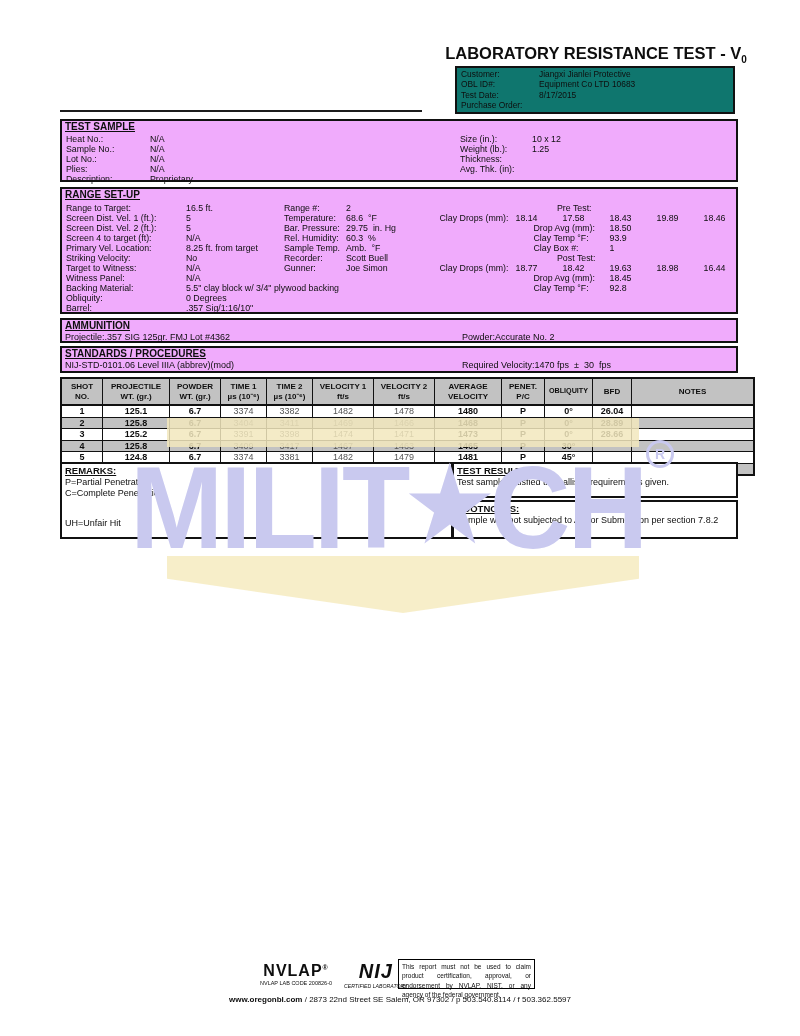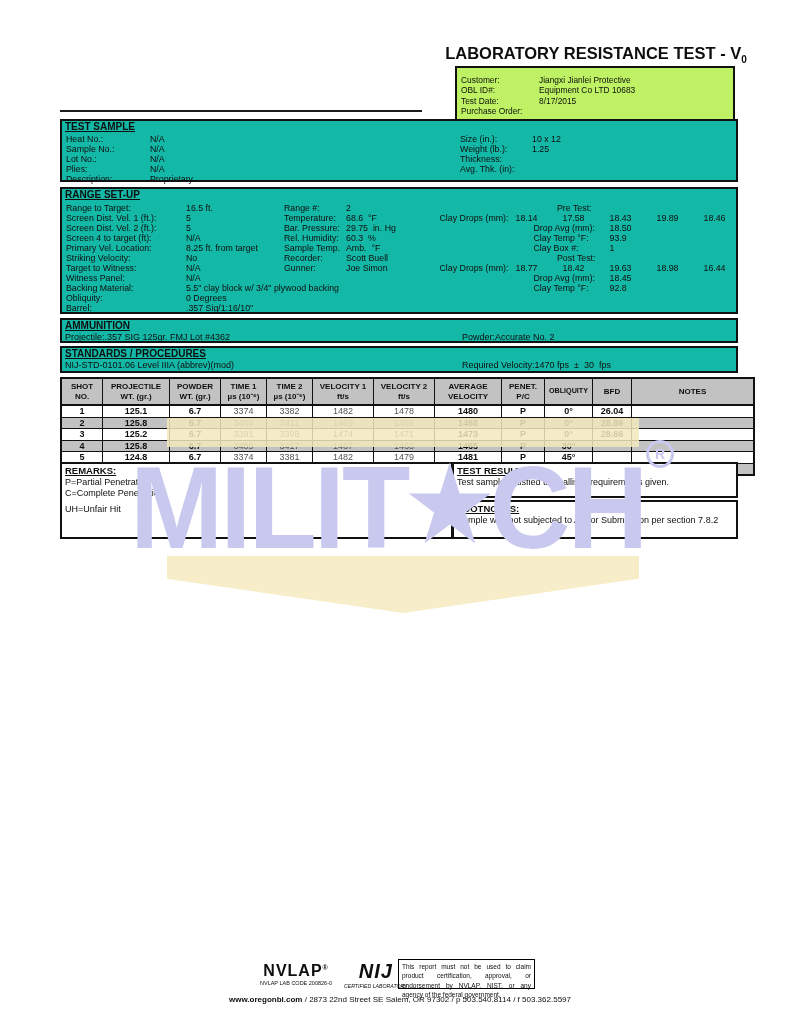--- a/index.html
+++ b/index.html
@@ -8,26 +8,26 @@
 
   
   .logo-area{position:absolute;left:60px;top:26px;width:362px;}
   .logo-svg{display:block;}
   .logo-subtitle{position:absolute;left:2px;top:70px;font-size:12.5px;font-weight:bold;letter-spacing:.8px;white-space:nowrap;}
   .logo-rule{position:absolute;left:60px;top:110px;width:362px;height:2px;background:#1c1c1c;}
 
   .doc-title{position:absolute;left:430px;top:44px;width:332px;text-align:center;font-size:16.5px;font-weight:bold;white-space:nowrap;}
   .doc-title sub{font-size:10px;}
 
-  .customer-box{position:absolute;left:455px;top:66px;width:268px;height:42px;background:#bef264;border:2px solid #111;padding:7px 4px;}
+  .customer-box{position:absolute;left:455px;top:66px;width:268px;height:42px;background:#0f766e;border:2px solid #111;padding:1px 4px;}
   .customer-box .kv-row{line-height:10.3px;font-size:8.4px;}
   .customer-box{--lw:78px;}
 
   
-  .gbox{position:absolute;background:#14b8a6;border:2px solid #111;box-sizing:border-box;}
+  .gbox{position:absolute;background:#f0abfc;border:2px solid #111;box-sizing:border-box;}
   .section-title{font-weight:bold;text-decoration:underline;font-size:10px;line-height:12px;padding-left:3px;white-space:nowrap;}
   .kv-row{display:flex;white-space:pre-wrap;}
   .kv-label{flex:0 0 var(--lw);}
   .kv-col{position:absolute;font-size:8.8px;line-height:10px;}
 
   .test-sample{left:60px;top:119px;width:678px;height:63px;}
   .ts-left{left:4px;top:13px;--lw:84px;width:330px;}
   .ts-right{left:398px;top:13px;--lw:72px;width:270px;}
 
   .range-box{left:60px;top:187px;width:678px;height:127px;}
@@ -306,21 +306,21 @@
           <td class="c10"></td>
           <td class="c11"></td>
         </tr>
       </tbody>
   </table>
 
   <div class="wbox remarks-box">
     <div class="section-title">REMARKS:</div>
     <div class="body-line">P=Partial Penetration</div>
     <div class="body-line">C=Complete Penetration</div>
-    <div class="body-line" style="margin-top:5px">UH=Unfair Hit</div>
+    <div class="body-line" style="margin-top:19px">UH=Unfair Hit</div>
   </div>
 
   <div class="wbox results-box">
     <div class="section-title">TEST RESULTS:</div>
     <div class="body-line">Test sample satisfied the ballistic requirements given.</div>
   </div>
 
   <div class="wbox footnotes-box">
     <div class="section-title">FOOTNOTES:</div>
     <div class="body-line">Sample was not subjected to Armor Submersion per section 7.8.2</div>

